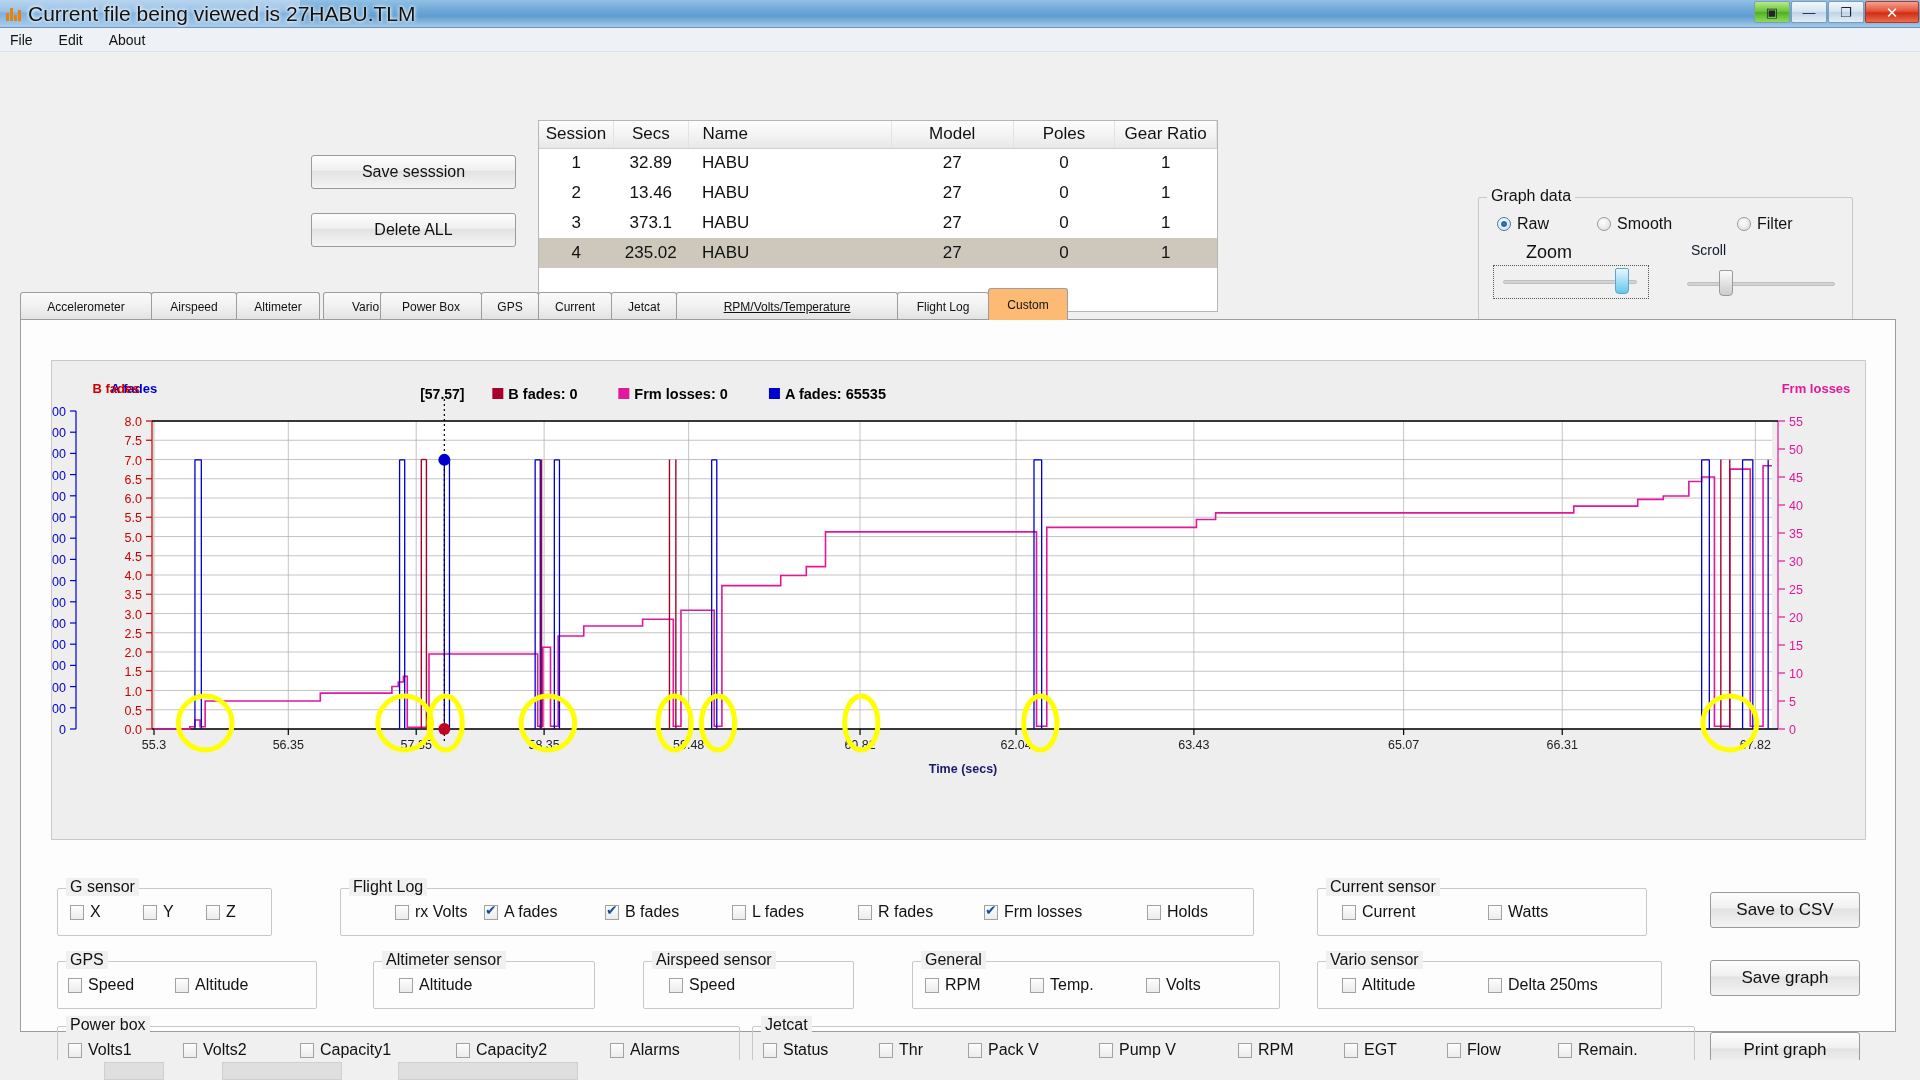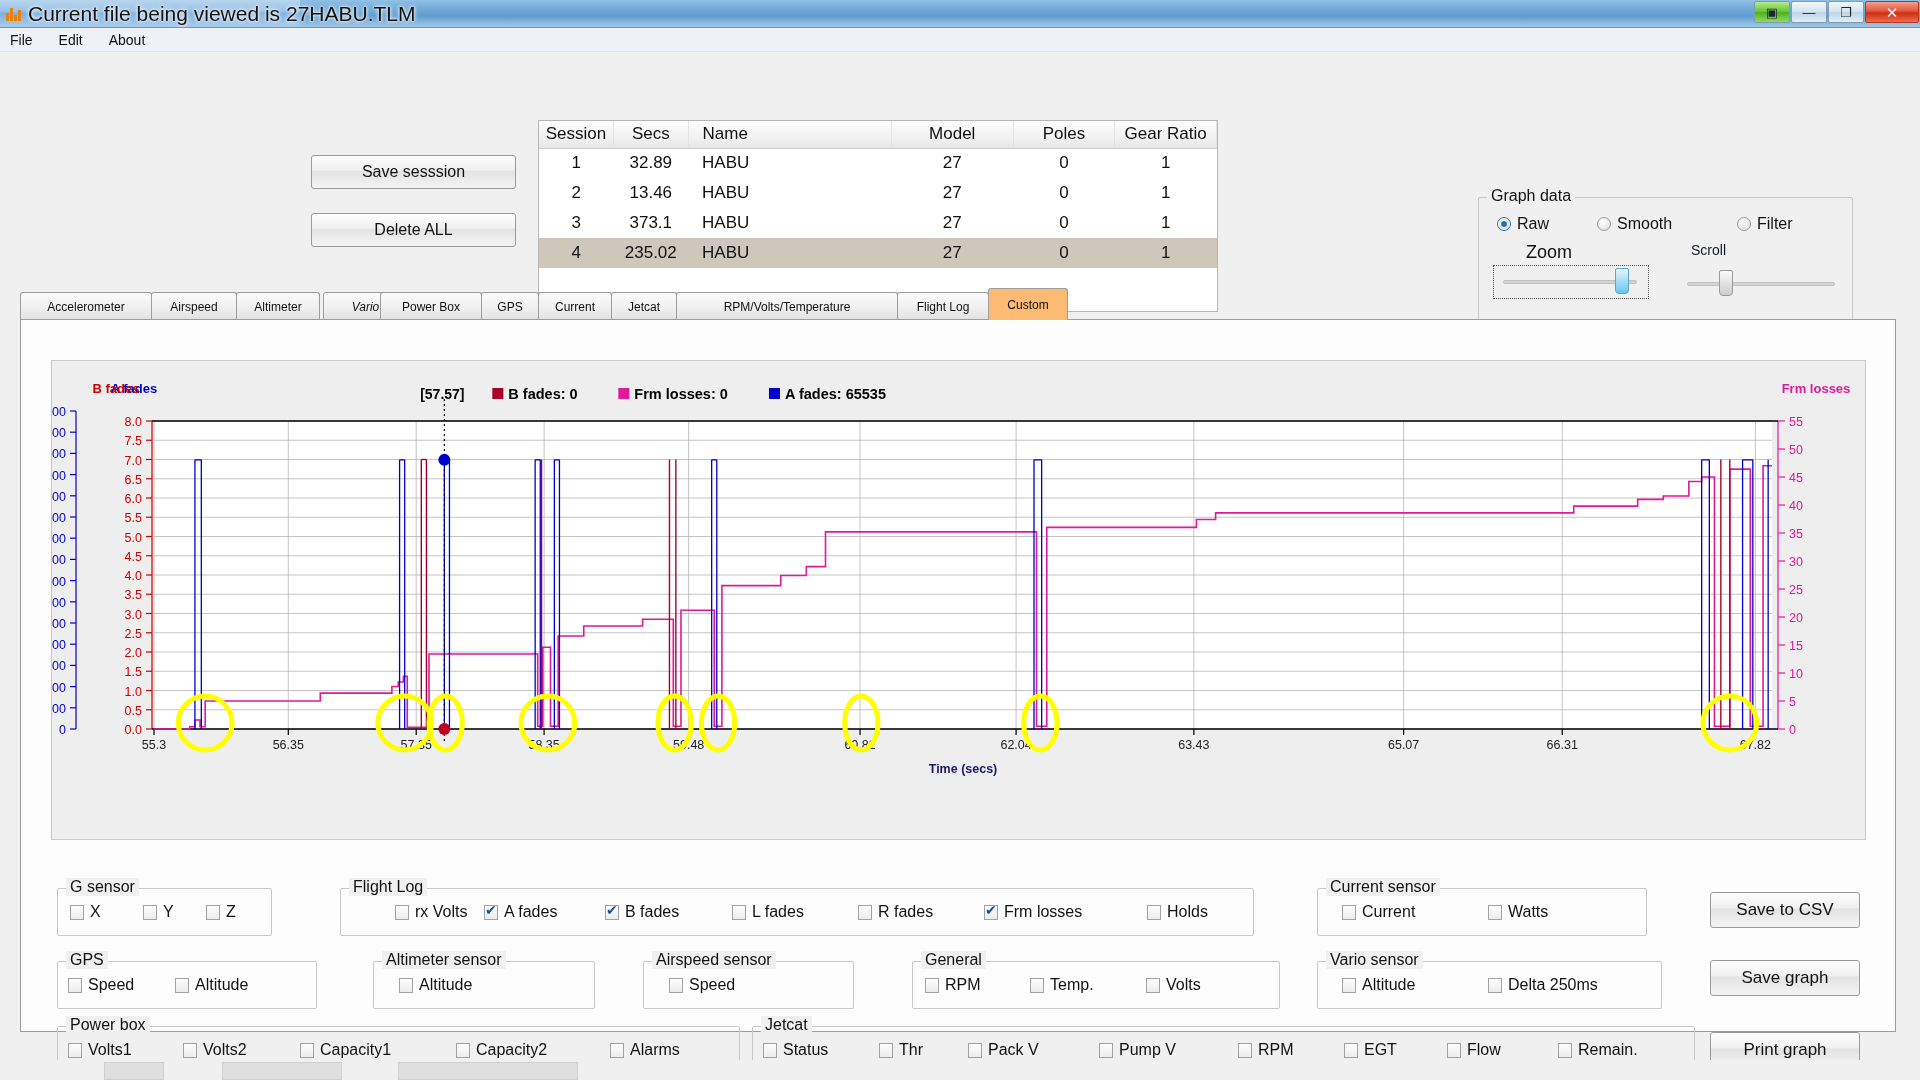--- a/index.html
+++ b/index.html
@@ -291,36 +291,36 @@
 <div id="tabzone">
     <div class="tab" style="left: 0px; width: 132px;">
       <span>Accelerometer</span>
     </div>
     <div class="tab" style="left: 131px; width: 86px;">
       <span>Airspeed</span>
     </div>
     <div class="tab" style="left: 216px; width: 84px;">
       <span>Altimeter</span>
     </div>
-    <div class="tab" style="left: 303px; width: 85px; font-style: italic;">
+    <div class="tab" style="left: 303px; width: 85px;">
       <span>Vario</span>
     </div>
     <div class="tab" style="left: 360px; width: 102px;">
       <span>Power Box</span>
     </div>
     <div class="tab" style="left: 461px; width: 58px;">
       <span>GPS</span>
     </div>
     <div class="tab" style="left: 518px; width: 74px;">
       <span>Current</span>
     </div>
     <div class="tab" style="left: 591px; width: 66px;">
       <span>Jetcat</span>
     </div>
-    <div class="tab" style="left: 656px; width: 222px;">
+    <div class="tab" style="left: 656px; width: 222px; text-decoration: underline;">
       <span>RPM/Volts/Temperature</span>
     </div>
     <div class="tab" style="left: 877px; width: 92px;">
       <span>Flight Log</span>
     </div>
     <div class="tab active" style="left: 968px; width: 80px;">
       <span>Custom</span>
     </div>
   </div>
 

